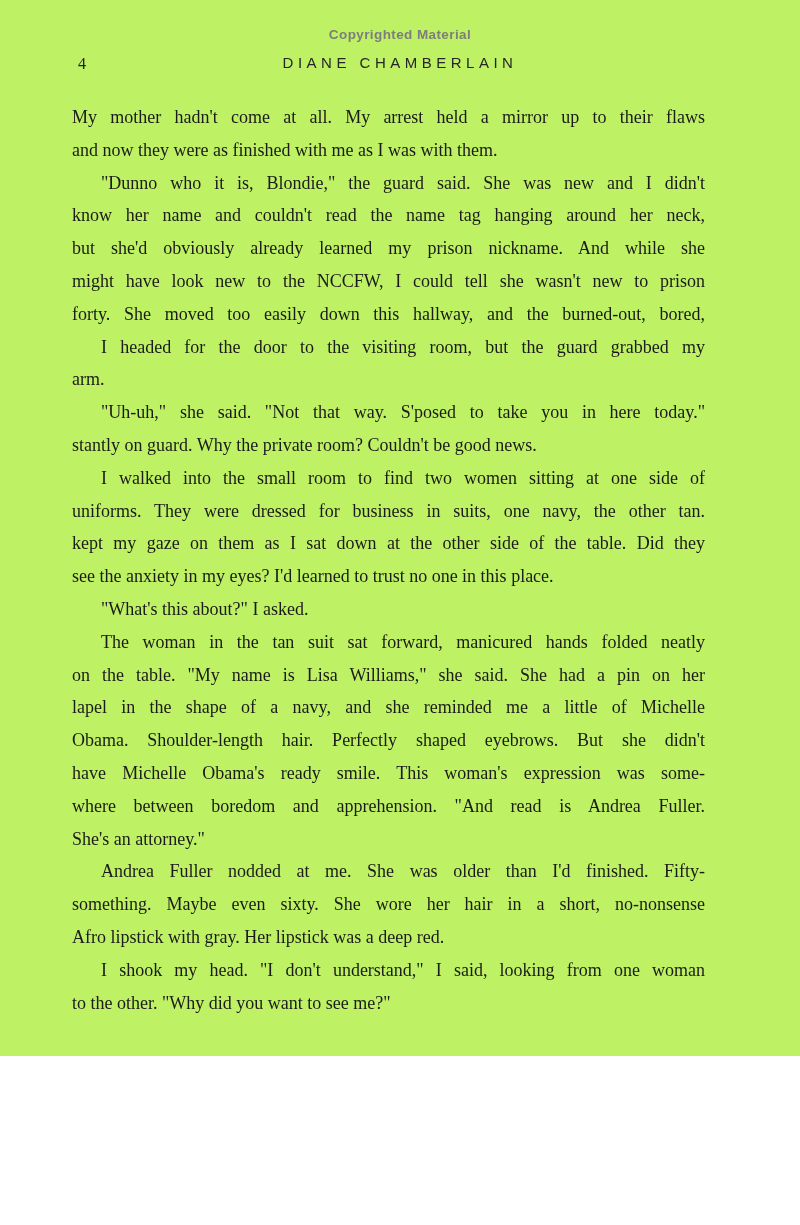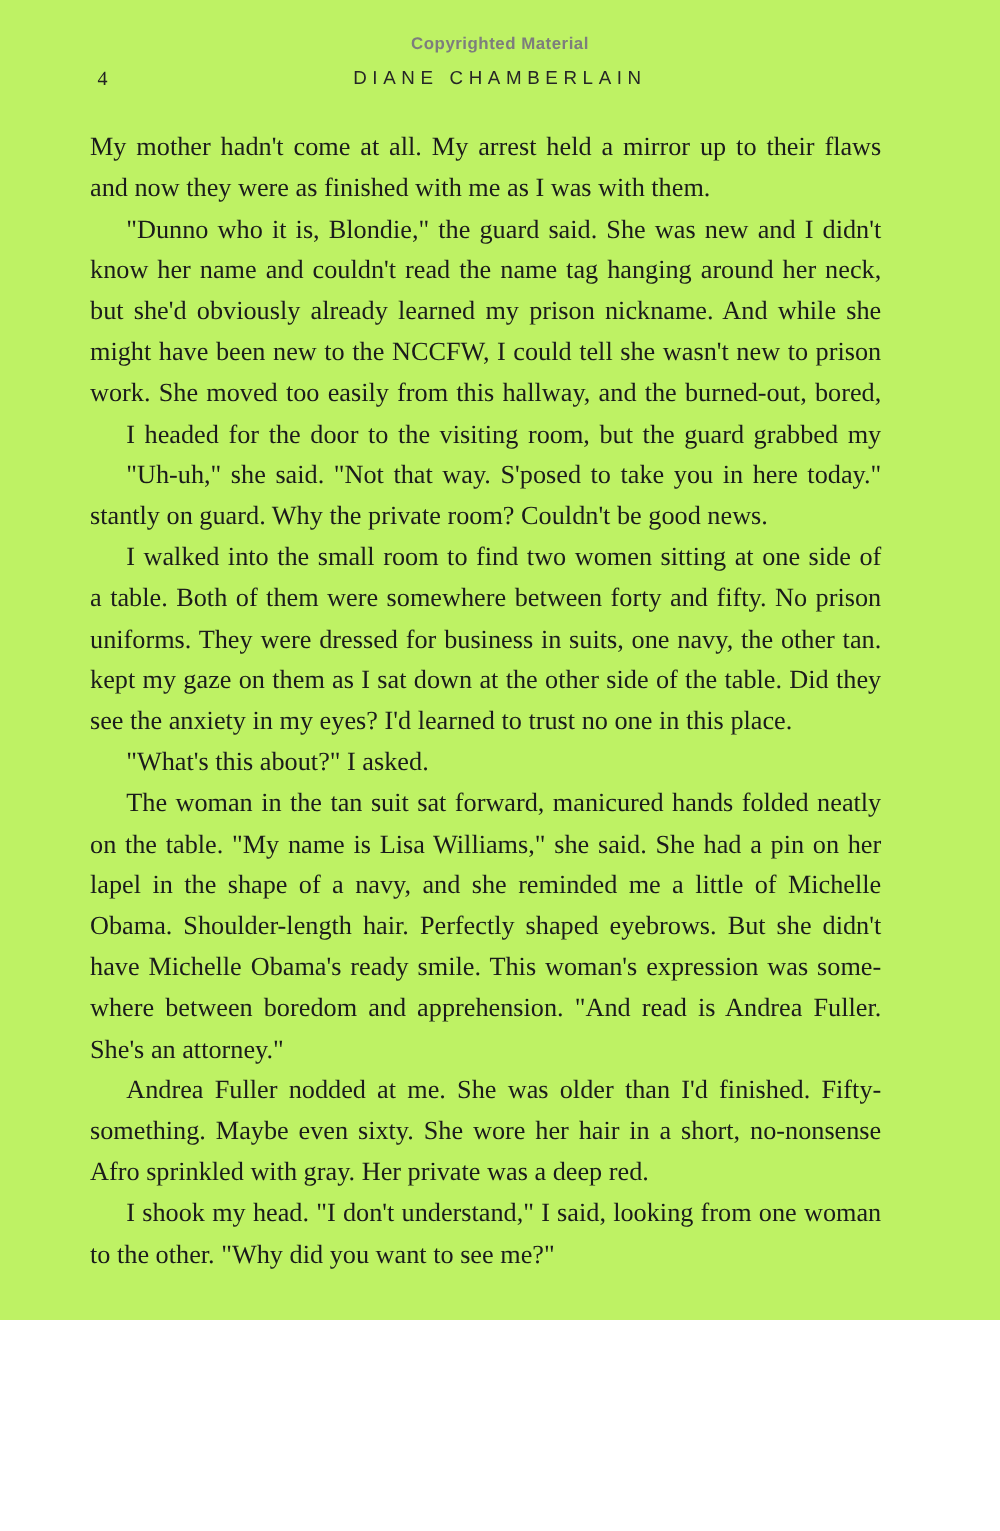--- a/index.html
+++ b/index.html
@@ -34,21 +34,21 @@
     font-family:"Liberation Sans", sans-serif;
     font-size:15px;font-weight:400;
     letter-spacing:4.5px;
     color:#262626;
   }
   .bodytext{
     position:absolute;top:101px;left:72px;width:633px;
   }
   .paragraph{margin:0;padding:0;}
   .line{
-    font-size:21px;
+    font-size:18px;
     line-height:32.8px;
     text-align:justify;
     text-align-last:justify;
     white-space:normal;
   }
   .line.last{text-align-last:left;}
   .line.indent{text-indent:29px;}
 </style>
 </head>
 <body>
@@ -64,53 +64,53 @@
 
   <div class="bodytext" id="paragraphs">
       <div class="paragraph">
         <div class="line">My mother hadn't come at all. My arrest held a mirror up to their flaws</div>
         <div class="line last">and now they were as finished with me as I was with them.</div>
       </div>
       <div class="paragraph">
         <div class="line indent">"Dunno who it is, Blondie," the guard said. She was new and I didn't</div>
         <div class="line">know her name and couldn't read the name tag hanging around her neck,</div>
         <div class="line">but she'd obviously already learned my prison nickname. And while she</div>
-        <div class="line">might have been new to the NCCFW, I could tell she wasn't new to prison</div>
-        <div class="line">work. She moved too easily from this hallway, and the burned-out, bored,</div>
+        <div class="line">might have look new to the NCCFW, I could tell she wasn't new to prison</div>
+        <div class="line">forty. She moved too easily down this hallway, and the burned-out, bored,</div>
       </div>
       <div class="paragraph">
         <div class="line indent">I headed for the door to the visiting room, but the guard grabbed my</div>
+        <div class="line last">arm.</div>
       </div>
       <div class="paragraph">
         <div class="line indent">"Uh-uh," she said. "Not that way. S'posed to take you in here today."</div>
         <div class="line last">stantly on guard. Why the private room? Couldn't be good news.</div>
       </div>
       <div class="paragraph">
         <div class="line indent">I walked into the small room to find two women sitting at one side of</div>
-        <div class="line">a table. Both of them were somewhere between forty and fifty. No prison</div>
         <div class="line">uniforms. They were dressed for business in suits, one navy, the other tan.</div>
         <div class="line">kept my gaze on them as I sat down at the other side of the table. Did they</div>
         <div class="line last">see the anxiety in my eyes? I'd learned to trust no one in this place.</div>
       </div>
       <div class="paragraph">
         <div class="line indent last">"What's this about?" I asked.</div>
       </div>
       <div class="paragraph">
         <div class="line indent">The woman in the tan suit sat forward, manicured hands folded neatly</div>
         <div class="line">on the table. "My name is Lisa Williams," she said. She had a pin on her</div>
         <div class="line">lapel in the shape of a navy, and she reminded me a little of Michelle</div>
         <div class="line">Obama. Shoulder-length hair. Perfectly shaped eyebrows. But she didn't</div>
         <div class="line">have Michelle Obama's ready smile. This woman's expression was some-</div>
         <div class="line">where between boredom and apprehension. "And read is Andrea Fuller.</div>
         <div class="line last">She's an attorney."</div>
       </div>
       <div class="paragraph">
         <div class="line indent">Andrea Fuller nodded at me. She was older than I'd finished. Fifty-</div>
         <div class="line">something. Maybe even sixty. She wore her hair in a short, no-nonsense</div>
-        <div class="line last">Afro sprinkled with gray. Her private was a deep red.</div>
+        <div class="line last">Afro lipstick with gray. Her lipstick was a deep red.</div>
       </div>
       <div class="paragraph">
         <div class="line indent">I shook my head. "I don't understand," I said, looking from one woman</div>
         <div class="line last">to the other. "Why did you want to see me?"</div>
       </div>
     </div>
 
   <div class="copyright bottom">Copyrighted Material</div>
 
 </div>

